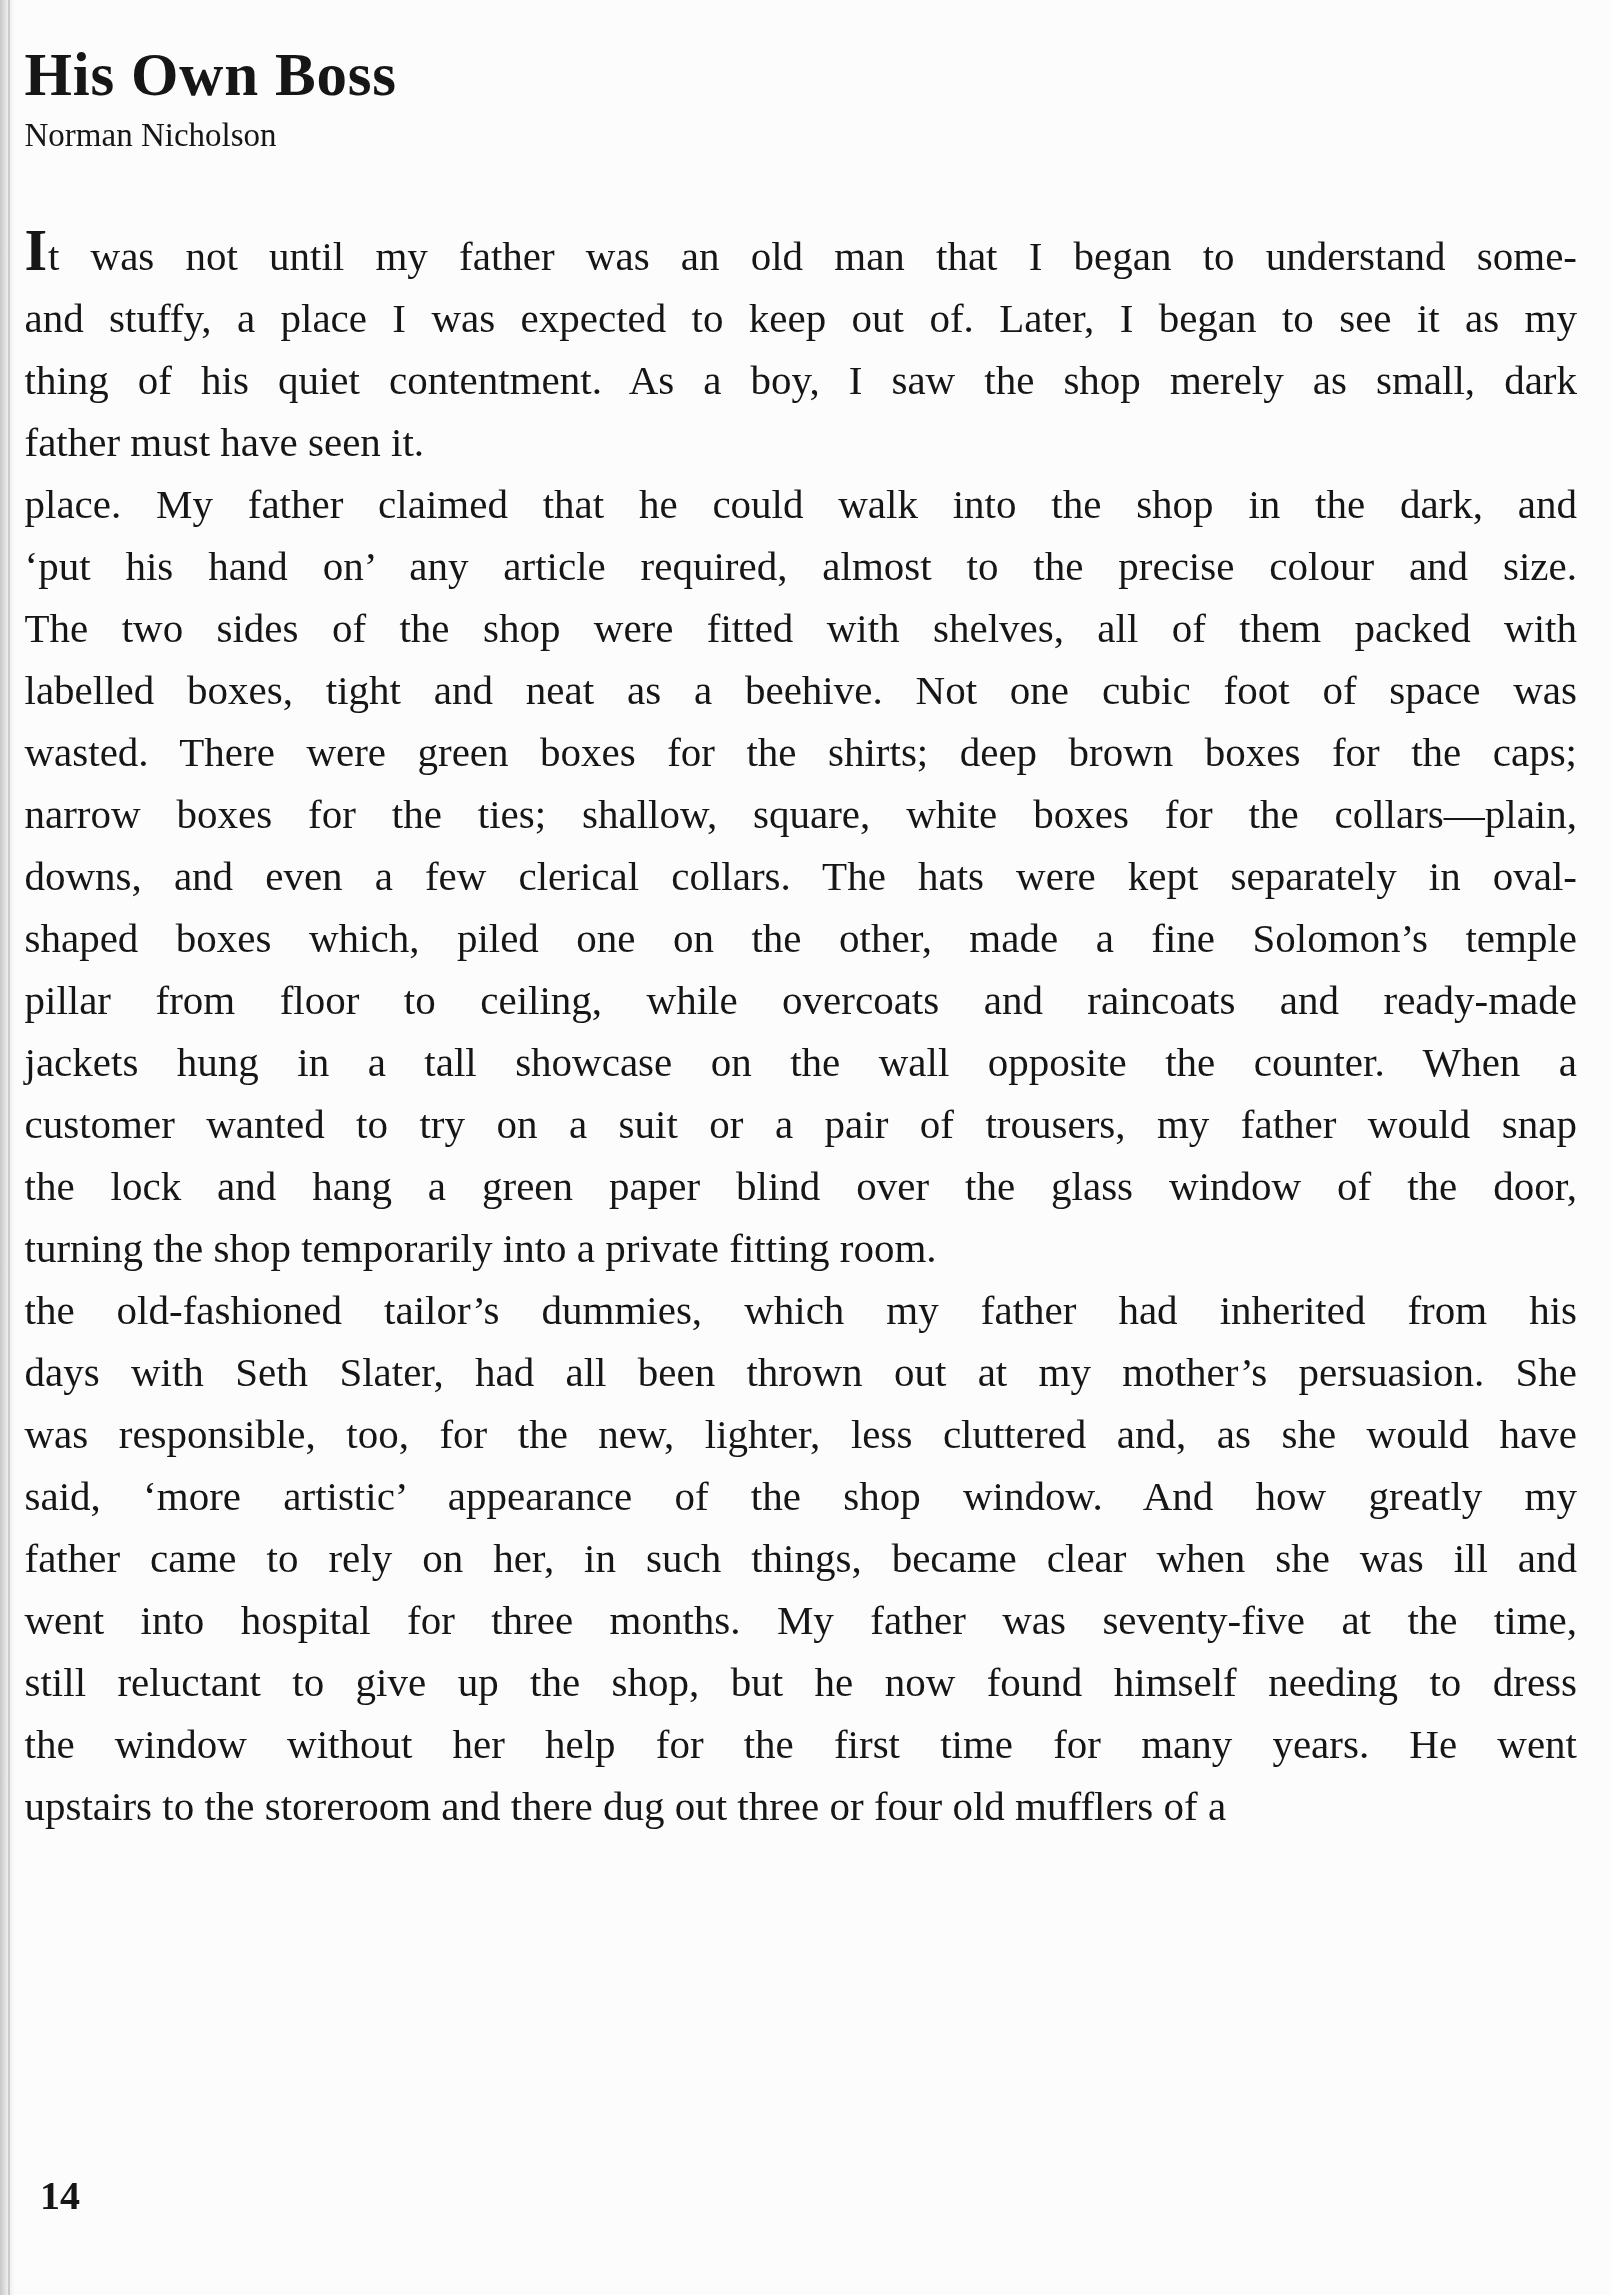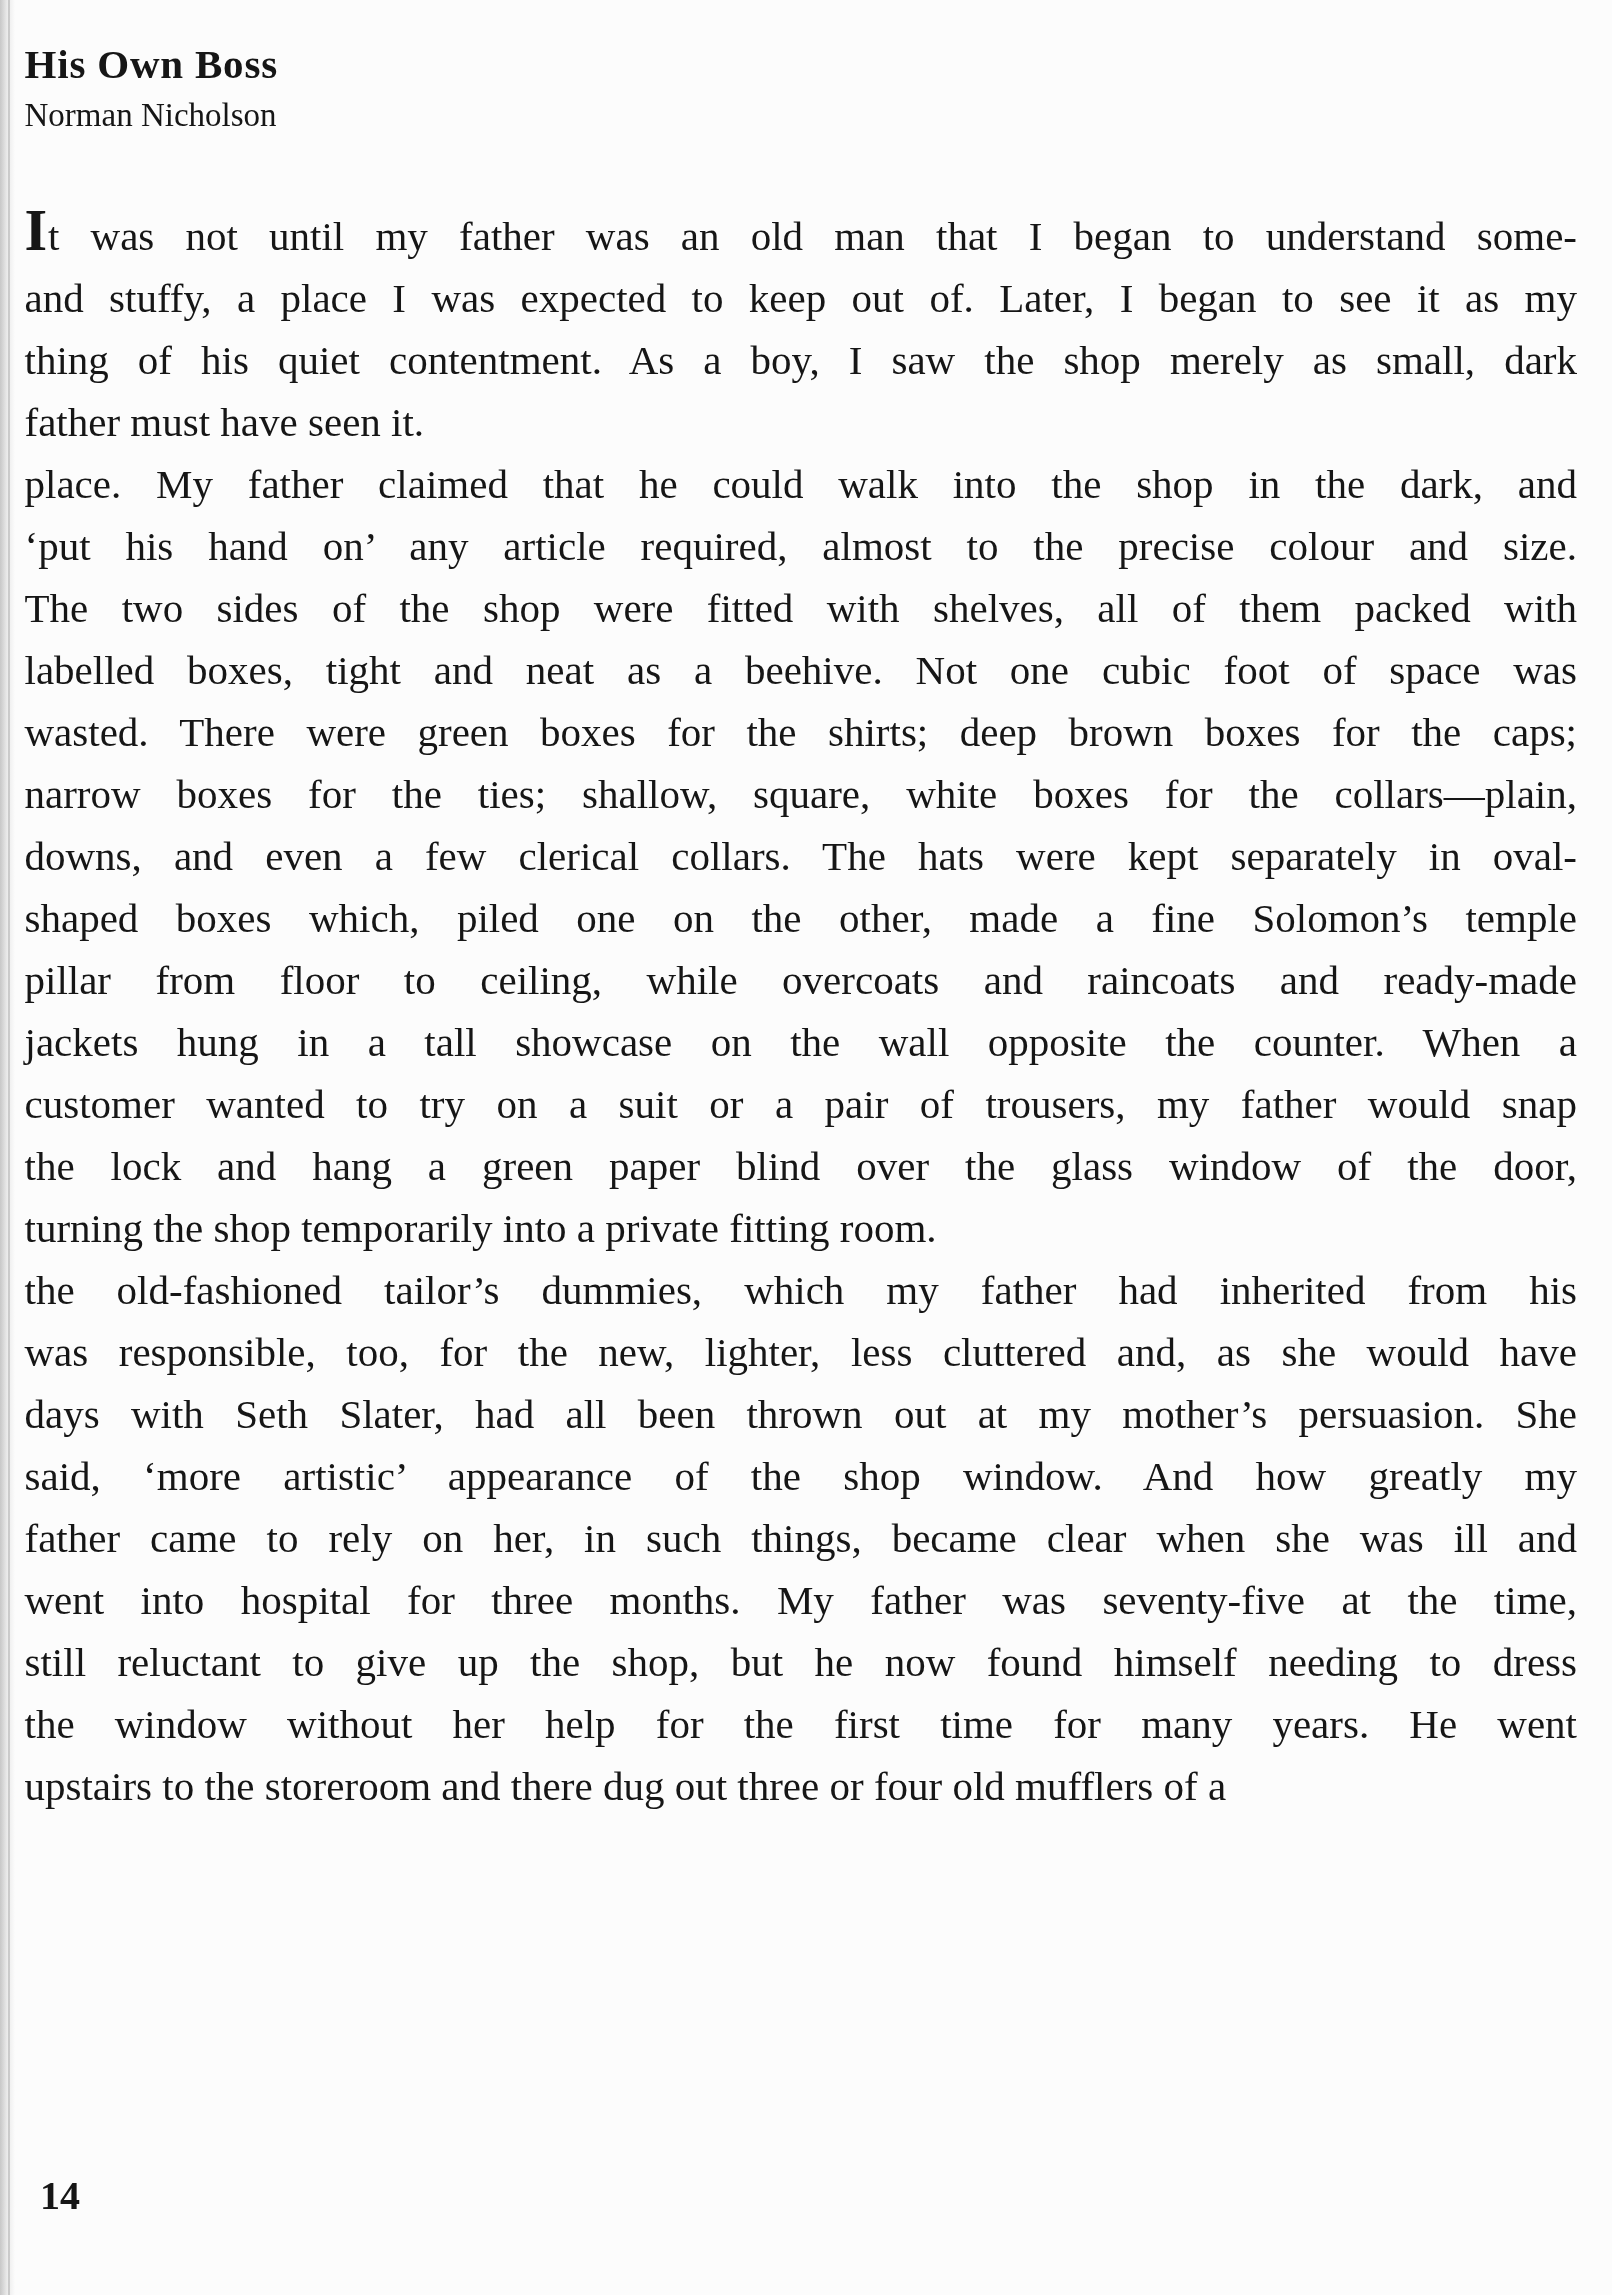--- a/index.html
+++ b/index.html
@@ -27,21 +27,21 @@
   }
   .edge-line {
     position: absolute;
     left: 8.4px; top: 0; bottom: 0;
     width: 1.5px;
     background: rgba(160,160,160,0.45);
     pointer-events: none;
   }
   h1.title {
     margin: 44px 0 0 0;
-    font-size: 41px;
+    font-size: 61px;
     line-height: 1.0;
     font-weight: 700;
     letter-spacing: 0.8px;
   }
   .author {
     margin-top: 13.8px;
     font-size: 33px;
     line-height: 1.0;
     font-weight: 400;
   }
@@ -104,22 +104,22 @@
         <div class="line">downs, and even a few clerical collars. The hats were kept separately in oval-</div>
         <div class="line">shaped boxes which, piled one on the other, made a fine Solomon’s temple</div>
         <div class="line">pillar from floor to ceiling, while overcoats and raincoats and ready-made</div>
         <div class="line">jackets hung in a tall showcase on the wall opposite the counter. When a</div>
         <div class="line">customer wanted to try on a suit or a pair of trousers, my father would snap</div>
         <div class="line">the lock and hang a green paper blind over the glass window of the door,</div>
         <div class="line last">turning the shop temporarily into a private fitting room.</div>
       </div>
       <div class="para">
         <div class="line">the old-fashioned tailor’s dummies, which my father had inherited from his</div>
+        <div class="line">days with Seth Slater, had all been thrown out at my mother’s persuasion. She</div>
         <div class="line">was responsible, too, for the new, lighter, less cluttered and, as she would have</div>
-        <div class="line">days with Seth Slater, had all been thrown out at my mother’s persuasion. She</div>
         <div class="line">said, ‘more artistic’ appearance of the shop window. And how greatly my</div>
         <div class="line">father came to rely on her, in such things, became clear when she was ill and</div>
         <div class="line">went into hospital for three months. My father was seventy-five at the time,</div>
         <div class="line">still reluctant to give up the shop, but he now found himself needing to dress</div>
         <div class="line">the window without her help for the first time for many years. He went</div>
         <div class="line last">upstairs to the storeroom and there dug out three or four old mufflers of a</div>
       </div>
     </div>
 
   <div class="page-number">14</div>

